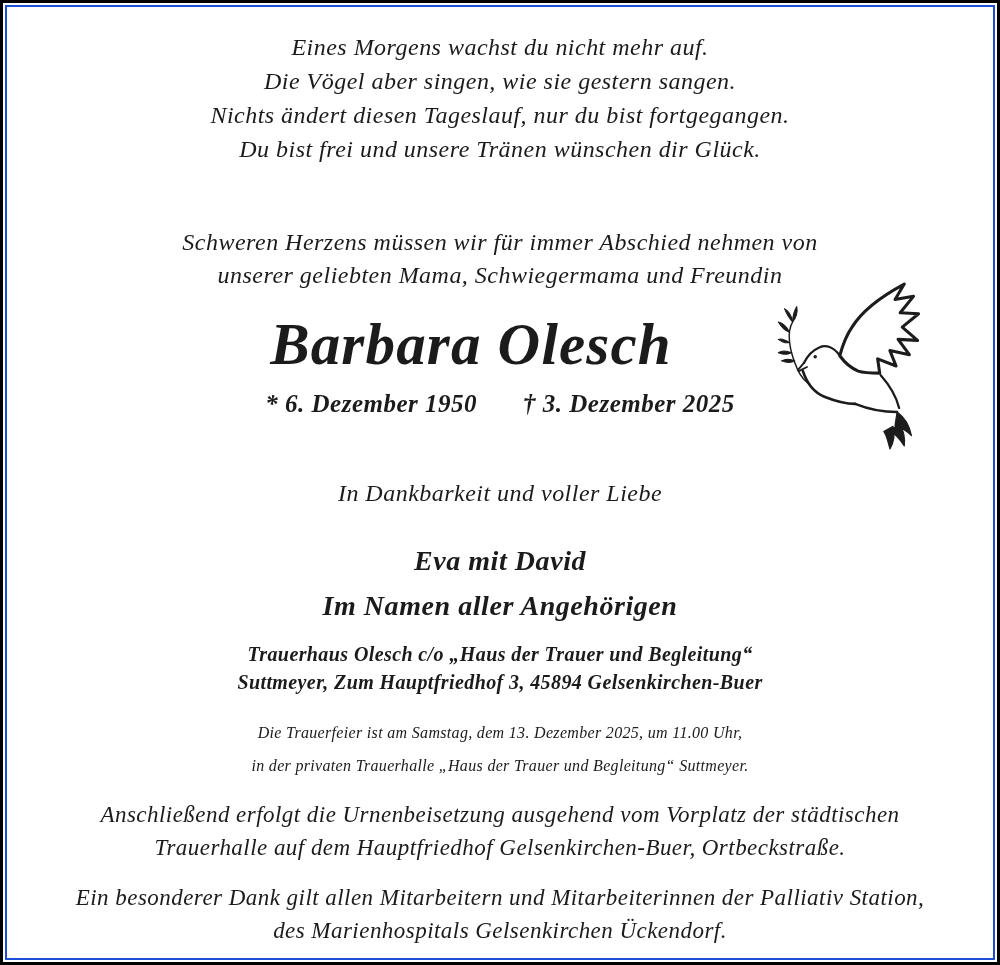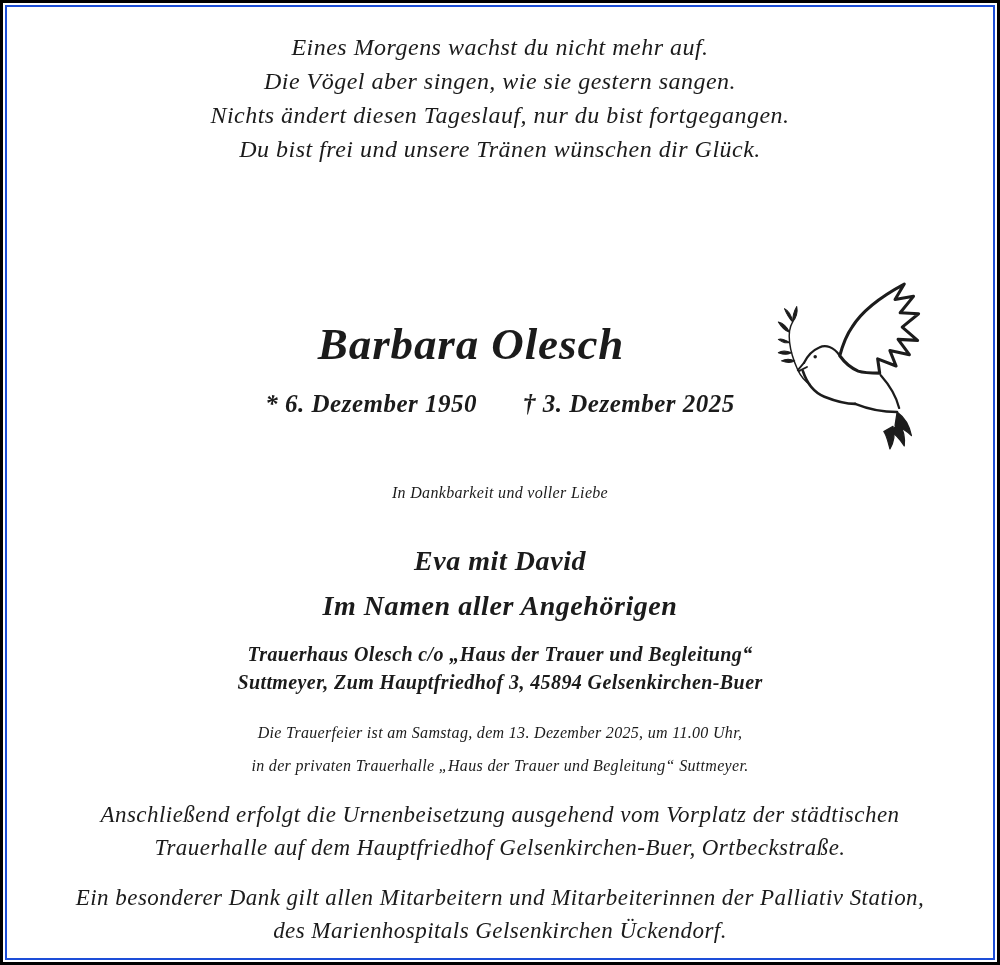--- a/index.html
+++ b/index.html
@@ -15,24 +15,24 @@
   .inner-frame {
     box-sizing: border-box; width: 100%; height: 100%;
     border: 2px solid #1d4ed8; position: relative; background: #fff;
   }
   .sec { position: absolute; left: 0; right: 0; text-align: center; font-style: italic; letter-spacing: 0.02em; }
   .line { white-space: nowrap; }
 
   .poem        { top: 23px;  font-size: 24px; line-height: 34px; }
   .attribution { top: 163px; font-size: 21px; line-height: 30px; }
   .intro       { top: 219px; font-size: 24px; line-height: 33px; }
-  .name-sec    { top: 310px; padding-right: 58px; font-size: 45px; line-height: 54px; font-weight: 700; font-family: Liberation Serif, serif; }
+  .name-sec    { top: 310px; padding-right: 58px; font-size: 59px; line-height: 54px; font-weight: 700; font-family: Liberation Serif, serif; }
   .dates-sec   { top: 379px; font-size: 25px; line-height: 36px; font-weight: 700; }
   .dates-row   { display: flex; justify-content: center; gap: 46px; }
-  .gratitude   { top: 469px; font-size: 16px; line-height: 34px; }
+  .gratitude   { top: 469px; font-size: 24px; line-height: 34px; }
   .mourners    { top: 531px; font-size: 28px; line-height: 45px; font-weight: 700; }
   .funeral-home{ top: 633px; font-size: 20px; line-height: 28px; font-weight: bold; }
   .service     { top: 709px; font-size: 16px; line-height: 33px; }
   .burial      { top: 791px; font-size: 23px; line-height: 33px; }
   .thanks      { top: 874px; font-size: 23px; line-height: 33px; }
 
   .dove-wrap { position: absolute; left: 769px; top: 274px; width: 148px; height: 172px; }
   .dove-wrap svg { width: 100%; height: 100%; display: block; }
 </style>
 </head>
@@ -42,20 +42,24 @@
   <div class="inner-frame">
 
     <div class="sec poem">
       <div class="line">Eines Morgens wachst du nicht mehr auf.</div>
       <div class="line">Die Vögel aber singen, wie sie gestern sangen.</div>
       <div class="line">Nichts ändert diesen Tageslauf, nur du bist fortgegangen.</div>
       <div class="line">Du bist frei und unsere Tränen wünschen dir Glück.</div>
     </div>
 
 
+    <div class="sec intro">
+      <div class="line">Schweren Herzens müssen wir für immer Abschied nehmen von</div>
+      <div class="line">unserer geliebten Mama, Schwiegermama und Freundin</div>
+    </div>
 
     <div class="sec name-sec">Barbara Olesch</div>
 
     <div class="sec dates-sec">
       <div class="dates-row">
         <span>* 6. Dezember 1950</span>
         <span>† 3. Dezember 2025</span>
       </div>
     </div>
 

